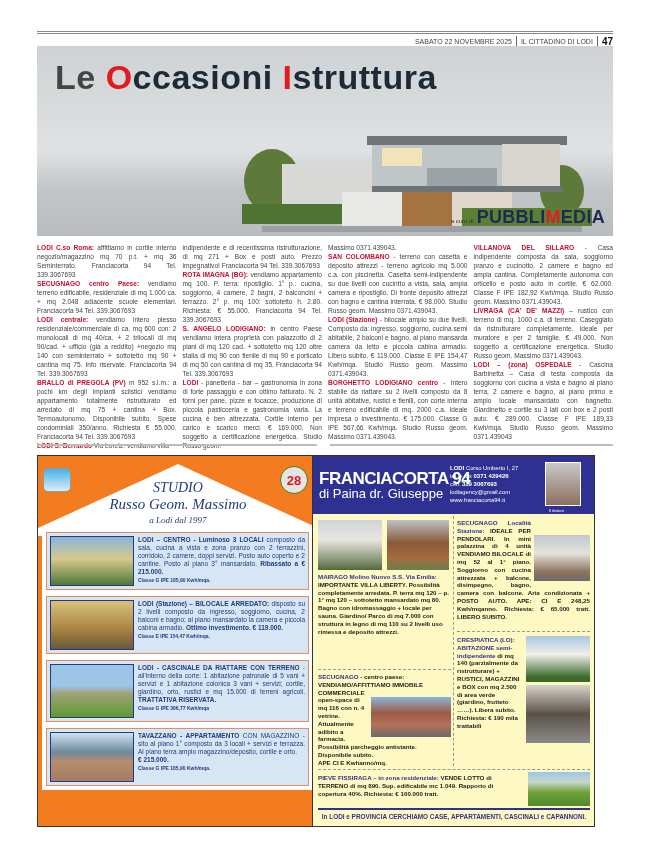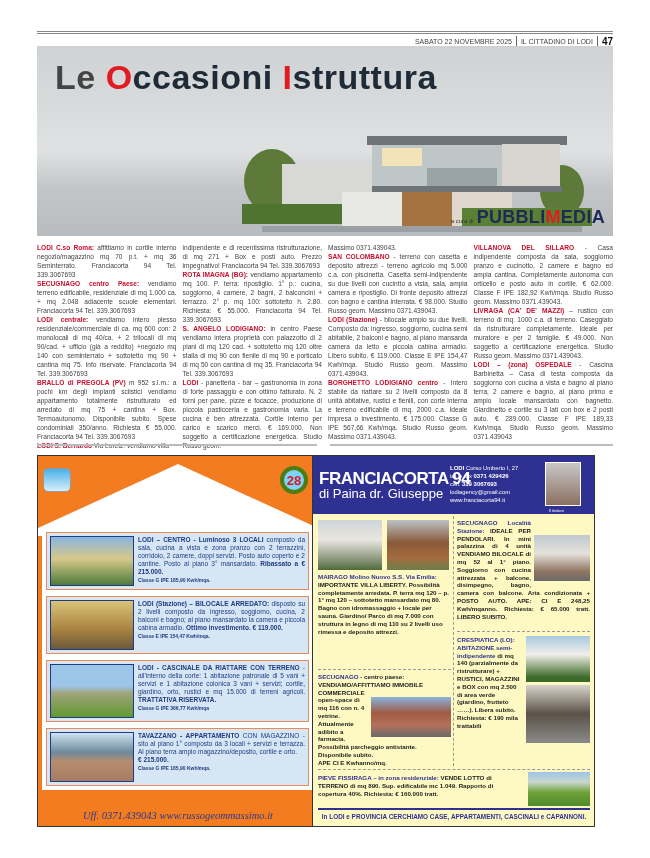--- a/index.html
+++ b/index.html
@@ -20,21 +20,21 @@
 .col{flex:1;font-size:6.6px;line-height:9px;color:#444;text-align:justify}
 .col p b{color:#c8102e}
 .rule{position:absolute;top:444px;height:2px;background:#bbb}
 .studio{position:absolute;left:37px;top:455px;width:280px;height:372px;background:#f47c20;border:1px solid #333}
 .roof{position:absolute;left:0;top:0;width:280px;height:80px}
 .st-title{position:absolute;left:0;top:24px;width:280px;text-align:center;font-family:"Liberation Serif",serif;font-style:italic;color:#1f3b82}
 .st-title .a{font-size:14px;display:block}
 .st-title .b{font-size:15px;display:block}
 .st-title .c{font-size:9px;display:block;margin-top:2px}
 .logo{position:absolute;left:5px;top:12px;width:28px;height:24px;border-radius:5px;background:linear-gradient(180deg,#4ab0e8,#d8eefa);border:1px solid #999}
-.badge{position:absolute;right:8px;top:10px;width:28px;height:28px;border-radius:50%;background:#7dd3fc;border:4px solid #4d7c0f;display:flex;align-items:center;justify-content:center;font-weight:bold;color:#d71920;font-size:13px}
+.badge{position:absolute;right:8px;top:10px;width:28px;height:28px;border-radius:50%;background:#e5e5e5;border:1px solid #4d7c0f;display:flex;align-items:center;justify-content:center;font-weight:bold;color:#d71920;font-size:13px}
 .st-body{position:absolute;left:4px;top:72px;width:271px;height:262px;background:#fff}
 .listing{position:absolute;left:4px;width:263px;background:#d6e6f4;border:1px solid #e88a5a;display:flex;padding:3px;gap:4px}
 .listing .ph{width:84px;flex:none;border:1px solid #1f3b82}
 .listing .tx{font-size:6.5px;line-height:8px;color:#1f3b82;text-align:justify}
 .listing .tx b{color:#1f3b82}
 .listing .cls{font-size:5px;font-weight:bold;display:block}
 .st-foot{position:absolute;left:0;bottom:3px;width:280px;text-align:center;font-family:"Liberation Serif",serif;font-style:italic;color:#2a3a8a;font-size:10.5px;line-height:14px}
 .fr{position:absolute;left:312px;top:455px;width:283px;height:372px;border:1px solid #333;background:#fef9c3}
 .fr-head{position:absolute;left:0;top:0;width:281px;height:58px;background:#2e3192}
 .fr-name{position:absolute;left:6px;top:14px;color:#fff;font-size:17px;font-weight:bold;letter-spacing:-0.5px;line-height:17px;white-space:nowrap}
@@ -117,40 +117,44 @@
 
 <div class="rule" style="left:37px;width:280px"></div>
 <div class="rule" style="left:330px;width:283px"></div>
 
 <div class="studio">
   <svg class="roof" viewBox="0 0 280 80">
     <polygon points="0,72 140,8 280,72 280,80 0,80" fill="#fff"></polygon>
   </svg>
   <div class="logo"></div>
   <div class="badge">28</div>
+  <div class="st-title">
+    <span class="a">STUDIO</span>
+    <span class="b">Russo Geom. Massimo</span>
+    <span class="c">a Lodi dal 1997</span>
+  </div>
   <div class="st-body">
     <div class="listing" style="top:4px;height:58px">
       <div class="ph" style="background:linear-gradient(180deg,#8ab4de 0%,#d7c98a 45%,#4e7a3a 100%)"></div>
       <div class="tx"><b>LODI – CENTRO - Luminoso 3 LOCALI</b><span> composto da sala, cucina a vista e zona pranzo con 2 terrazzini, corridoio, 2 camere, doppi servizi. Posto auto coperto e 2 cantine. Posto al piano 3° mansardato. </span><b>Ribassato a € 215.000.</b><span class="cls">Classe G IPE 185,90 Kwh/mqa.</span></div>
     </div>
     <div class="listing" style="top:68px;height:58px">
       <div class="ph" style="background:linear-gradient(180deg,#d9c37a 0%,#a8823f 60%,#6b5a3a 100%)"></div>
       <div class="tx"><b>LODI (Stazione) – BILOCALE ARREDATO:</b><span> disposto su 2 livelli composto da ingresso, soggiorno, cucina, 2 balconi e bagno; al piano mansardato la camera e piccola cabina armadio. </span><b>Ottimo investimento. € 119.000.</b><span class="cls">Classe E IPE 154,47 Kwh/mqa.</span></div>
     </div>
     <div class="listing" style="top:132px;height:62px">
       <div class="ph" style="background:linear-gradient(180deg,#9cc5e8 0%,#9cc5e8 40%,#a0a37a 55%,#5f9a2e 100%)"></div>
       <div class="tx"><b>LODI - CASCINALE DA RIATTARE CON TERRENO</b><span> - all'interno della corte: 1 abitazione patronale di 5 vani + servizi e 1 abitazione colonica 3 vani + servizi; cortile, giardino, orto, rustici e mq 15.000 di terreni agricoli. </span><b>TRATTATIVA RISERVATA.</b> <span class="cls">Classe G IPE 366,77 Kwh/mqa</span></div>
     </div>
     <div class="listing" style="top:200px;height:58px">
       <div class="ph" style="background:linear-gradient(180deg,#cfe3f2 0%,#6d8a9c 40%,#b88d6e 60%,#a57c62 100%)"></div>
       <div class="tx"><b>TAVAZZANO - APPARTAMENTO</b><span> CON MAGAZZINO - sito al piano 1° composto da 3 locali + servizi e terrazza. Al piano terra ampio magazzino/deposito, cortile e orto.</span><br><b>€ 215.000.</b><span class="cls">Classe G IPE 185,90 Kwh/mqa.</span></div>
     </div>
   </div>
   <div class="st-foot">
-    <div>Uff. 0371.439043 www.russogeommassimo.it</div>
   </div>
 </div>
 
 <div class="fr">
   <div class="fr-head">
     <div class="fr-name">FRANCIACORTA 94</div>
     <div class="fr-sub">di Paina dr. Giuseppe</div>
     <div class="fr-contact">
       <div><b>LODI</b><span> Corso Umberto I, 27</span></div>
       <div><span>tel. e fax </span><b>0371 429426</b></div>

